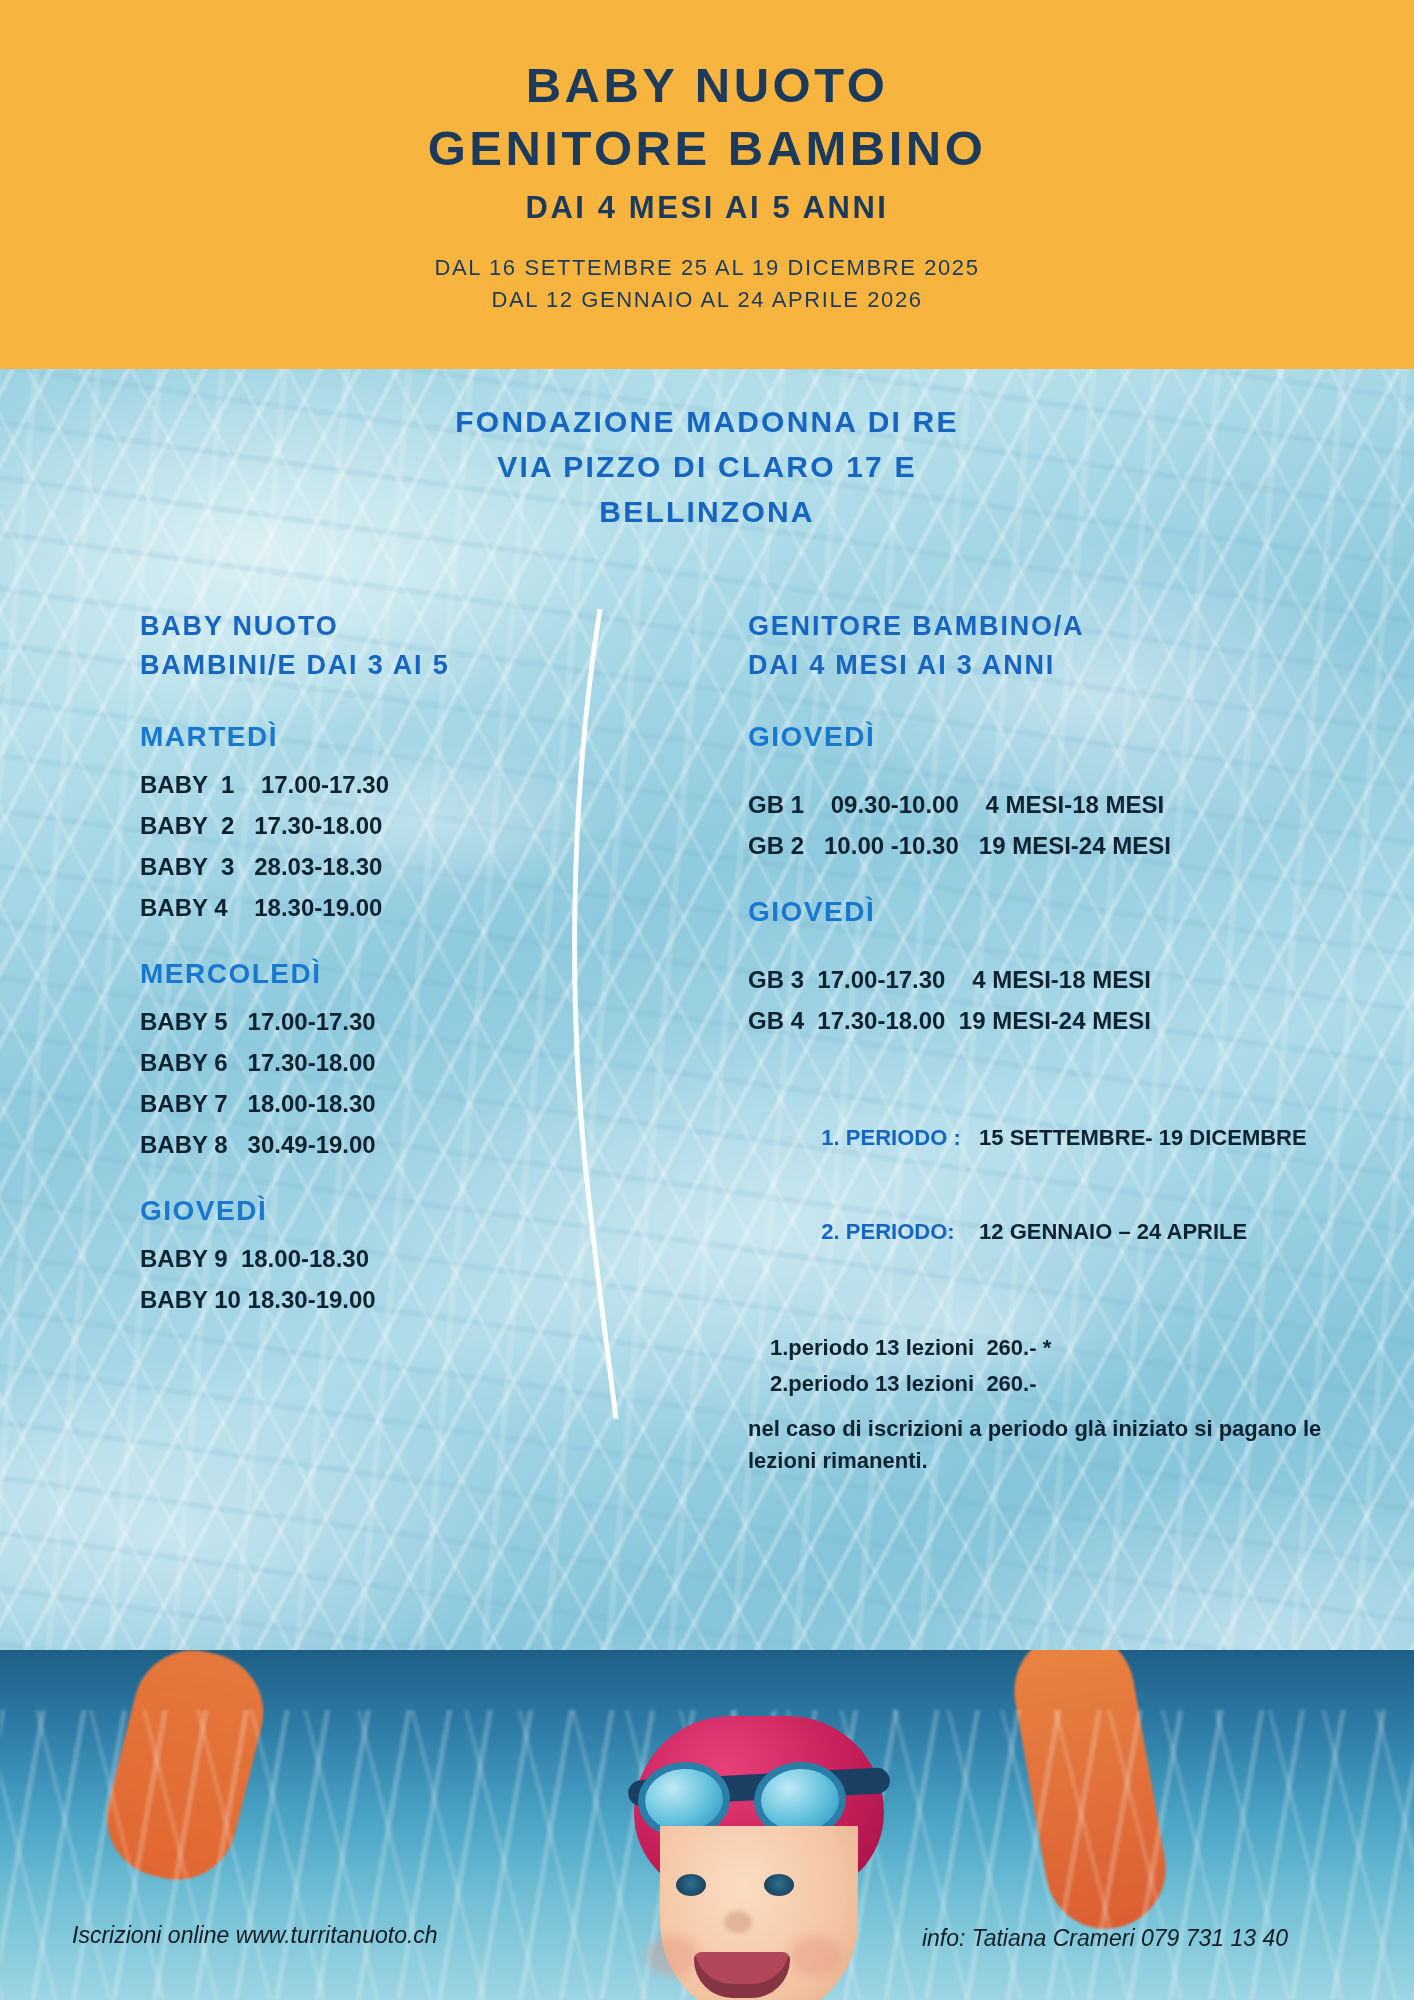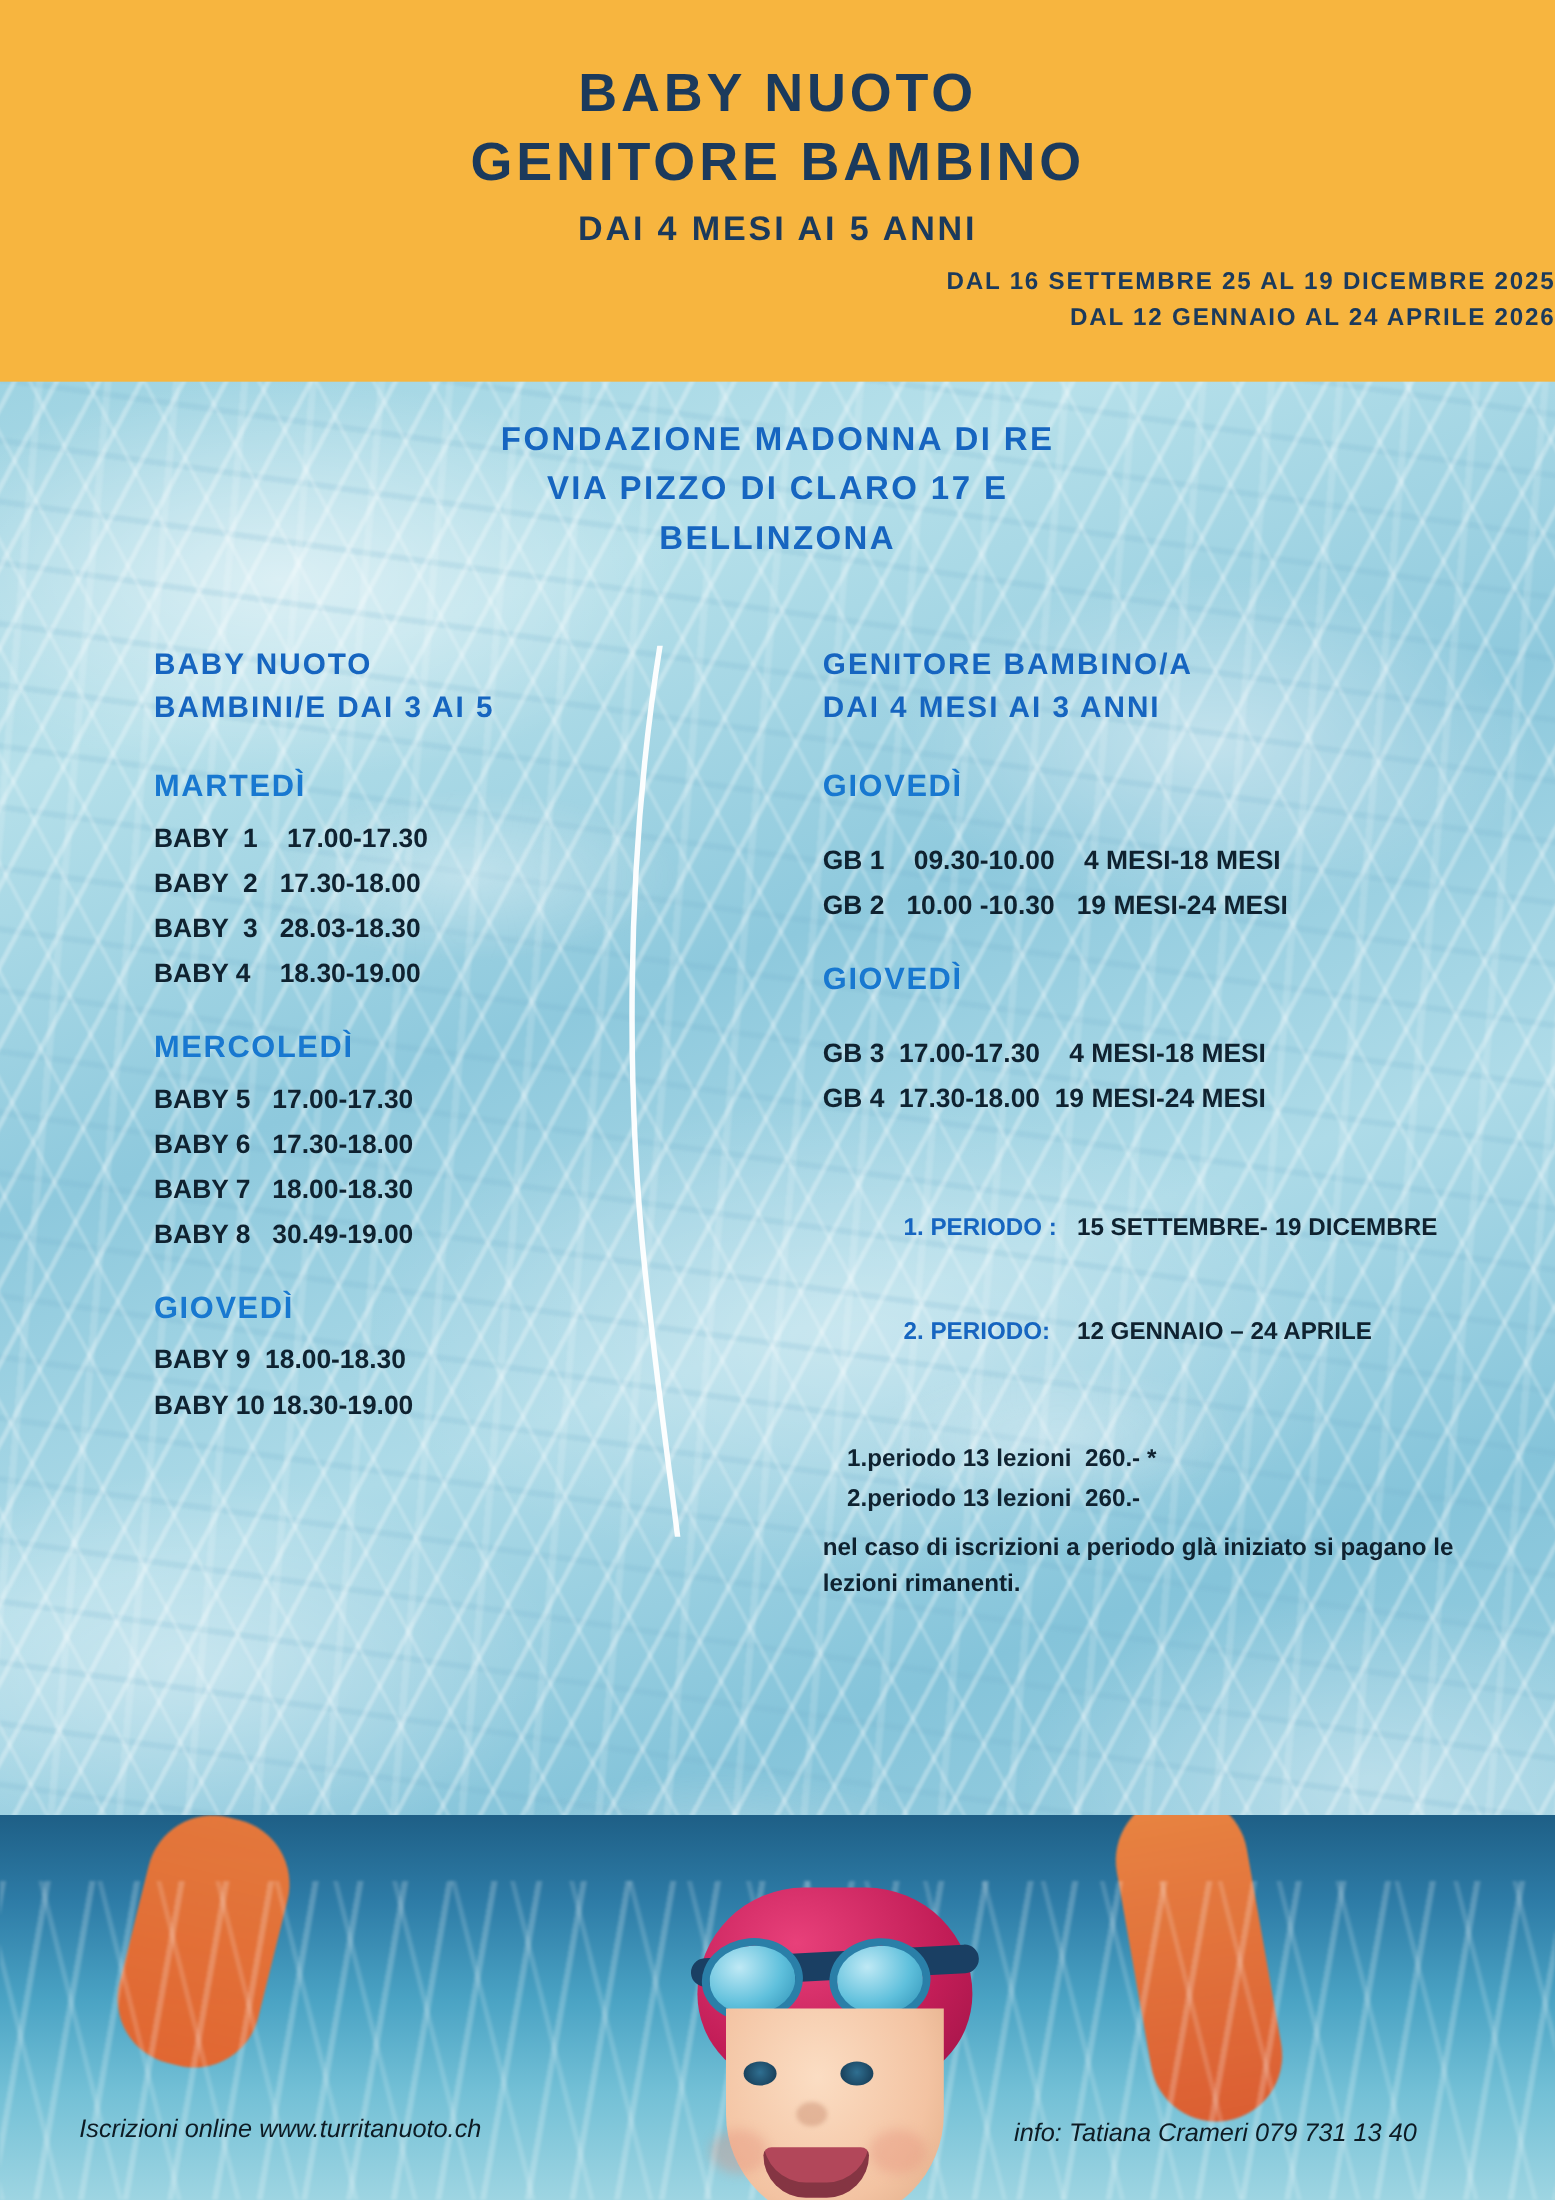--- a/index.html
+++ b/index.html
@@ -47,33 +47,32 @@
     margin-top: 8px;
   }
   .title-3 {
     font-size: 31px;
     font-weight: bold;
     letter-spacing: 2.6px;
     color: #1b3a5c;
     margin-top: 14px;
   }
   .dates {
-    margin-top: 14px;
+    margin-top: 26px;
     font-size: 22px;
-    font-weight: bold;
+    font-weight: normal;
     letter-spacing: 1.6px;
     color: #1b3a5c;
     line-height: 1.45;
-    text-align: right;
   }
 
   
   .water {
     position: absolute;
-    left: 0; top: 347px;
+    left: 0; top: 369px;
     width: 1414px;
     height: 1497px;
     overflow: hidden;
     background:
       radial-gradient(ellipse 520px 260px at 18% 12%, rgba(255,255,255,0.55), rgba(255,255,255,0) 70%),
       radial-gradient(ellipse 420px 220px at 78% 22%, rgba(255,255,255,0.45), rgba(255,255,255,0) 70%),
       radial-gradient(ellipse 640px 300px at 55% 58%, rgba(255,255,255,0.35), rgba(255,255,255,0) 72%),
       radial-gradient(ellipse 500px 250px at 12% 78%, rgba(255,255,255,0.40), rgba(255,255,255,0) 70%),
       radial-gradient(ellipse 460px 240px at 88% 85%, rgba(255,255,255,0.35), rgba(255,255,255,0) 70%),
       linear-gradient(160deg, #9ed3e2 0%, #b6e0ea 18%, #8ec9dd 38%, #aedbe8 56%, #85c4da 74%, #a9d8e6 100%);

